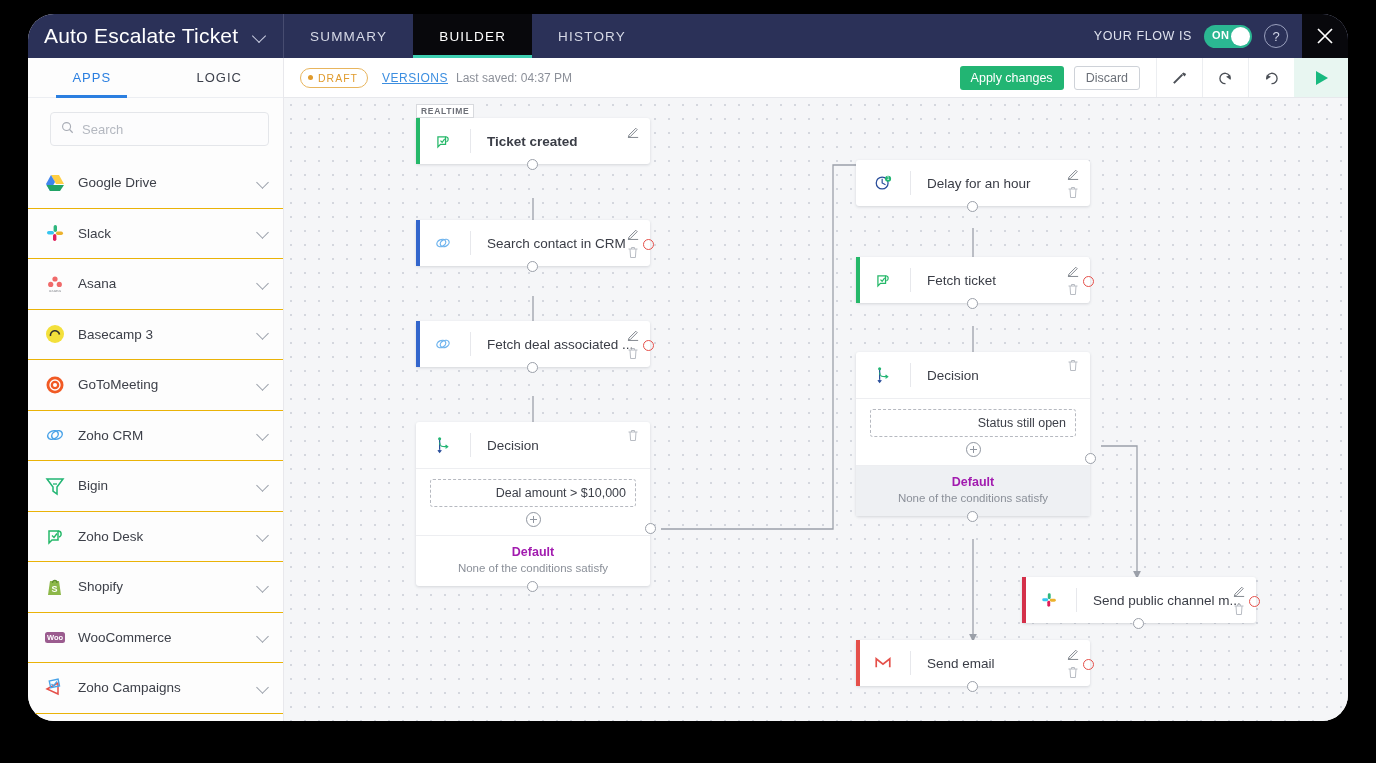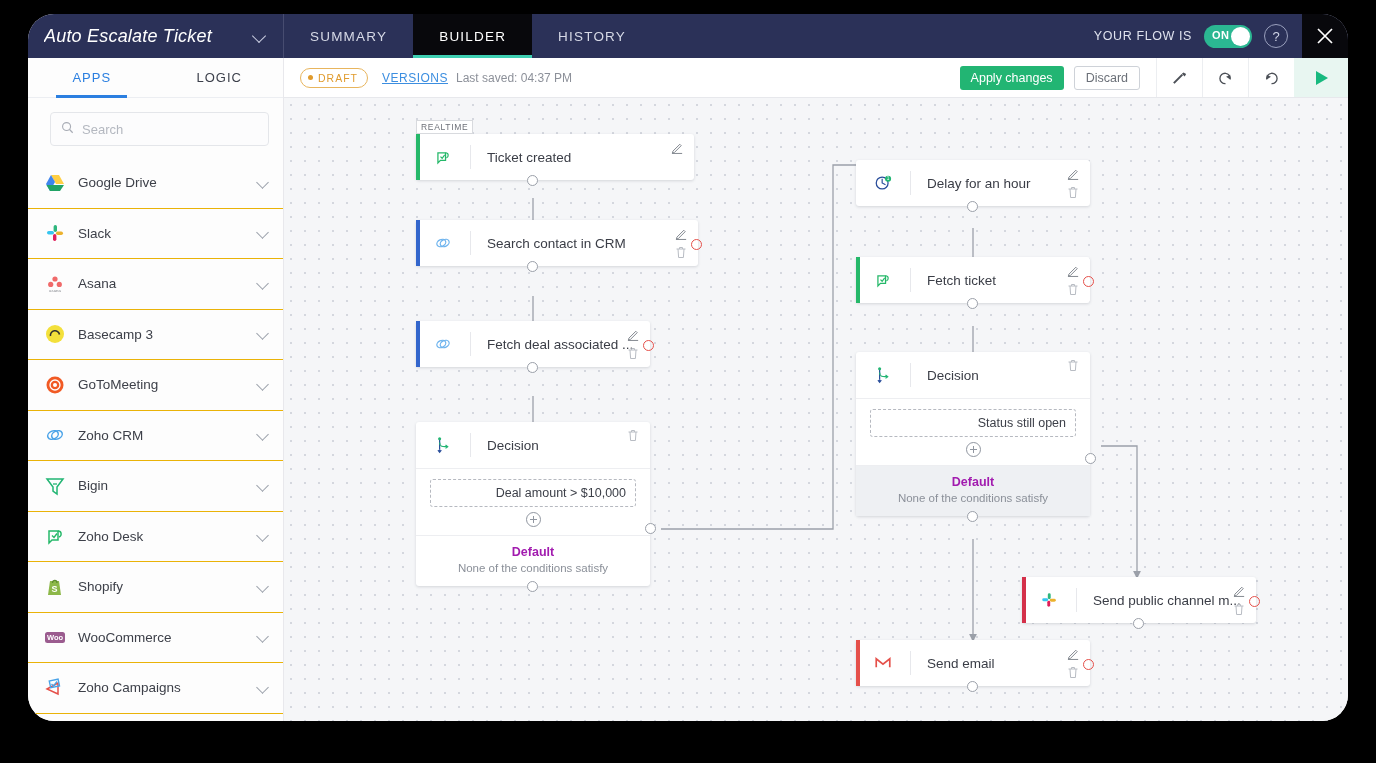--- a/index.html
+++ b/index.html
@@ -30,22 +30,22 @@
     position: relative;
   }
   .flow-title-box {
     width: 256px;
     display: flex; align-items: center;
     padding: 0 16px;
     border-right: 1px solid #474c70;
     gap: 8px;
   }
   .flow-title {
-    color: #fff; font-size: 18px; letter-spacing: .2px;
-    flex: 1; white-space: nowrap; overflow: hidden; font-style: italic;
+    color: #fff; font-size: 21px; letter-spacing: .2px;
+    flex: 1; white-space: nowrap; overflow: hidden;
   }
   .chev-white {
     width: 14px; height: 14px; position: relative; flex: 0 0 14px;
   }
   .chev-white::after {
     content: ""; position: absolute; left: 1px; top: 2px;
     width: 9px; height: 9px;
     border-right: 1.6px solid #c9cde0; border-bottom: 1.6px solid #c9cde0;
     transform: rotate(45deg);
   }
@@ -506,21 +506,21 @@
           <path d="M377 431 L549 431 L549 67 L689 67 L689 98" stroke="#9ba0a9" stroke-width="1.3" fill="none" marker-end="url(#ar)"></path>
 
           <path d="M689 130 L689 177" stroke="#9ba0a9" stroke-width="1.3" fill="none" marker-end="url(#ar)"></path>
           <path d="M689 228 L689 276" stroke="#9ba0a9" stroke-width="1.3" fill="none" marker-end="url(#ar)"></path>
 
           <path d="M817 348 L853 348 L853 477" stroke="#9ba0a9" stroke-width="1.3" fill="none" marker-end="url(#ar)"></path>
 
           <path d="M689 441 L689 540" stroke="#9ba0a9" stroke-width="1.3" fill="none" marker-end="url(#ar)"></path>
         </svg>
 
-        <div class="node" style="left:132px; top:36px; width:278px;">
+        <div class="node" style="left:132px; top:20px; width:234px;font-weight:bold;">
           <span class="realtime-badge">REALTIME</span>
           <div class="node-head">
             <span class="node-bar" style="background:#25b869;"></span>
             <span class="node-icon">
               <svg width="22" height="22" viewBox="0 0 26 26">
                 <path d="M7 8 L16 8 L16 17 L10 17 L7 20 Z" fill="none" stroke="#25b869" stroke-width="1.5"></path>
                 <path d="M10 12.5 L12 14.5 L15 10.5" stroke="#25b869" stroke-width="1.4" fill="none"></path>
                 <path d="M16 8 C20 8 20 13 17 14" stroke="#25b869" stroke-width="1.4" fill="none"></path>
               </svg>
             </span>
@@ -531,21 +531,21 @@
                 <svg width="13" height="13" viewBox="0 0 14 14">
                     <path d="M2 11 L9.5 3.5 L11 5 L3.5 12.5 L1.6 12.9 Z" fill="none" stroke="#7a7f88" stroke-width="1"></path>
                     <path d="M1 13.4 L12 13.4" stroke="#7a7f88" stroke-width="1"></path>
                   </svg>
               </span>
             </span>
           </div>
           <span class="port" style="left:111px; bottom:-5.5px;"></span>
         </div>
 
-        <div class="node" style="left:132px; top:122px; width:282px;">
+        <div class="node" style="left:132px; top:122px; width:234px;">
           <div class="node-head">
             <span class="node-bar" style="background:#3366cc;"></span>
             <span class="node-icon">
               <svg width="22" height="22" viewBox="0 0 26 26">
                 <ellipse cx="11" cy="13" rx="5.5" ry="4" fill="none" stroke="#6fb4ee" stroke-width="1.5" transform="rotate(-25 11 13)"></ellipse>
                 <ellipse cx="15" cy="13" rx="5.5" ry="4" fill="none" stroke="#6fb4ee" stroke-width="1.5" transform="rotate(-25 15 13)"></ellipse>
               </svg>
             </span>
             <span class="node-sep"></span>
             <span class="node-title">Search contact in CRM</span>

